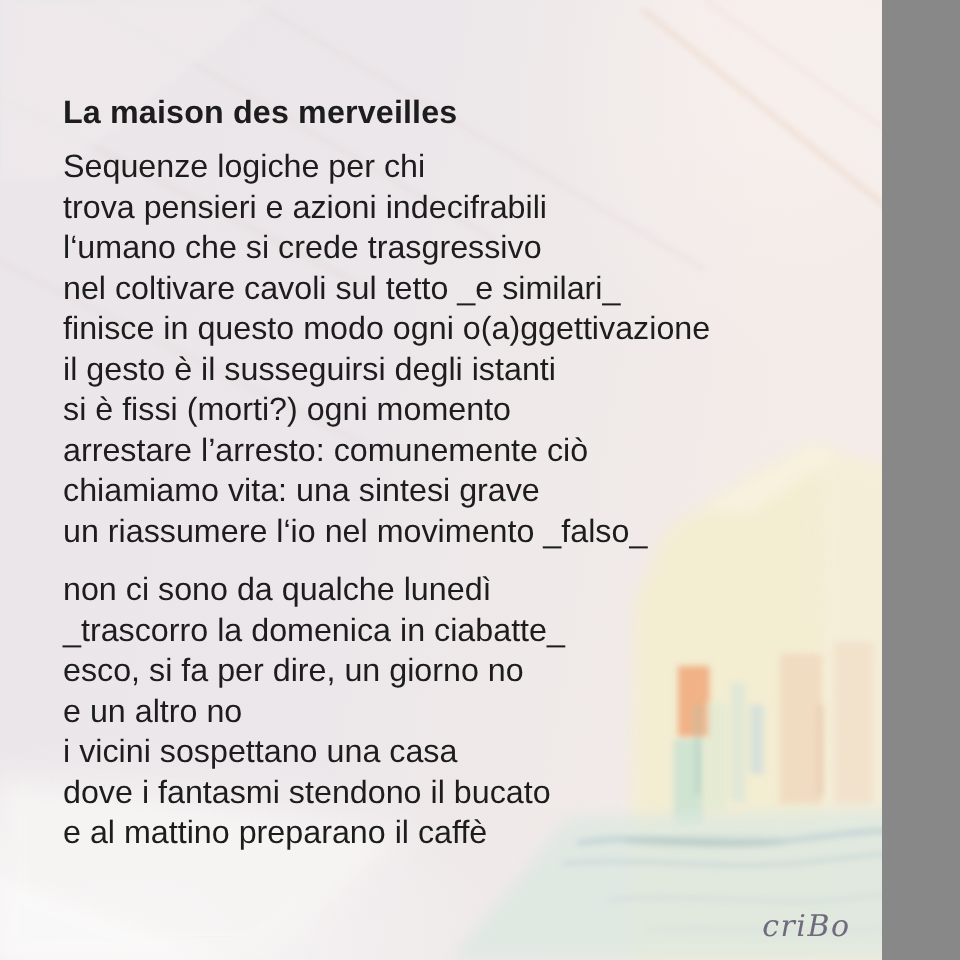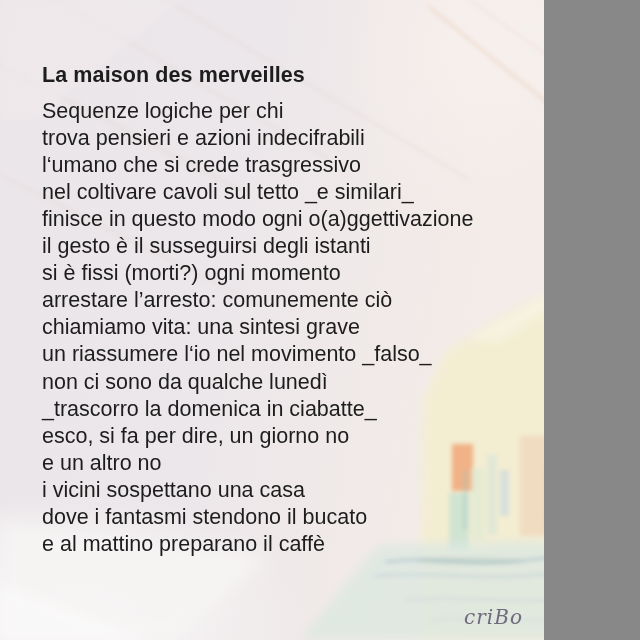--- a/index.html
+++ b/index.html
@@ -5,27 +5,26 @@
   :root{
     --page-bg-left:#ebe6e9; --page-bg-right:#f2ebe8; --page-bg-bottom-left:#f7f5f4;
     --text:#1d1d1d; --signature:#6f6b7d;
     --iceberg-yellow:#f4eed0; --cream:#f6eedd;
     --building-orange:#f0a878; --aqua:#c4e0d2; --peach:#eecdb3;
     --water-band:#dde8e1; --water-stroke:#9db8c6;
     --streak-pink:#e5dadc; --diagonal-peach:#ecd2c0;
   }
   html,body{margin:0;padding:0;background:#888;}
   .canvas{
-    position:relative; width:524px; height:640px; overflow:hidden;
+    position:relative; width:588px; height:640px; overflow:hidden;
     font-family:"Liberation Sans", sans-serif;
     background:
       radial-gradient(60% 28% at 14% 97%, rgba(250,249,248,.95), rgba(250,249,248,0) 72%),
       radial-gradient(45% 45% at 88% 8%, rgba(247,240,237,.9), rgba(247,240,237,0) 65%),
       linear-gradient(100deg, var(--page-bg-left) 0%, #ece7ea 42%, var(--page-bg-right) 78%, #f3ece9 100%);
-    padding-left: 20px;
   }
   .bg-art{position:absolute; inset:0; z-index:0;}
   .streak{stroke:var(--streak-pink); fill:none;}
   .diag-peach{stroke:var(--diagonal-peach); fill:none;}
   .iceberg{fill:var(--iceberg-yellow);}
   .cream{fill:var(--cream);}
   .b-orange{fill:var(--building-orange);}
   .b-aqua{fill:var(--aqua);}
   .b-peach{fill:var(--peach);}
   .waterband{fill:var(--water-band);}
@@ -34,21 +33,21 @@
     position:absolute; left:42px; top:62px; z-index:2; width:560px;
     color:var(--text);
   }
   .poem-title{
     font-size:21.5px; font-weight:bold; line-height:27px; letter-spacing:.1px;
   }
   .stanza{
     font-size:21.5px; line-height:27px; white-space:pre-line; letter-spacing:0;
   }
   .stanza-1{margin-top:9px;}
-  .stanza-2{margin-top:1px;}
+  .stanza-2{margin-top:12px;}
   .signature{
     position:absolute; right:21px; top:605px; z-index:2;
     font-family:"DejaVu Serif", serif; font-style:italic;
     font-size:20px; color:var(--signature); letter-spacing:1px;
   }
 </style>
 </head>
 <body>
 
 <div class="canvas">

